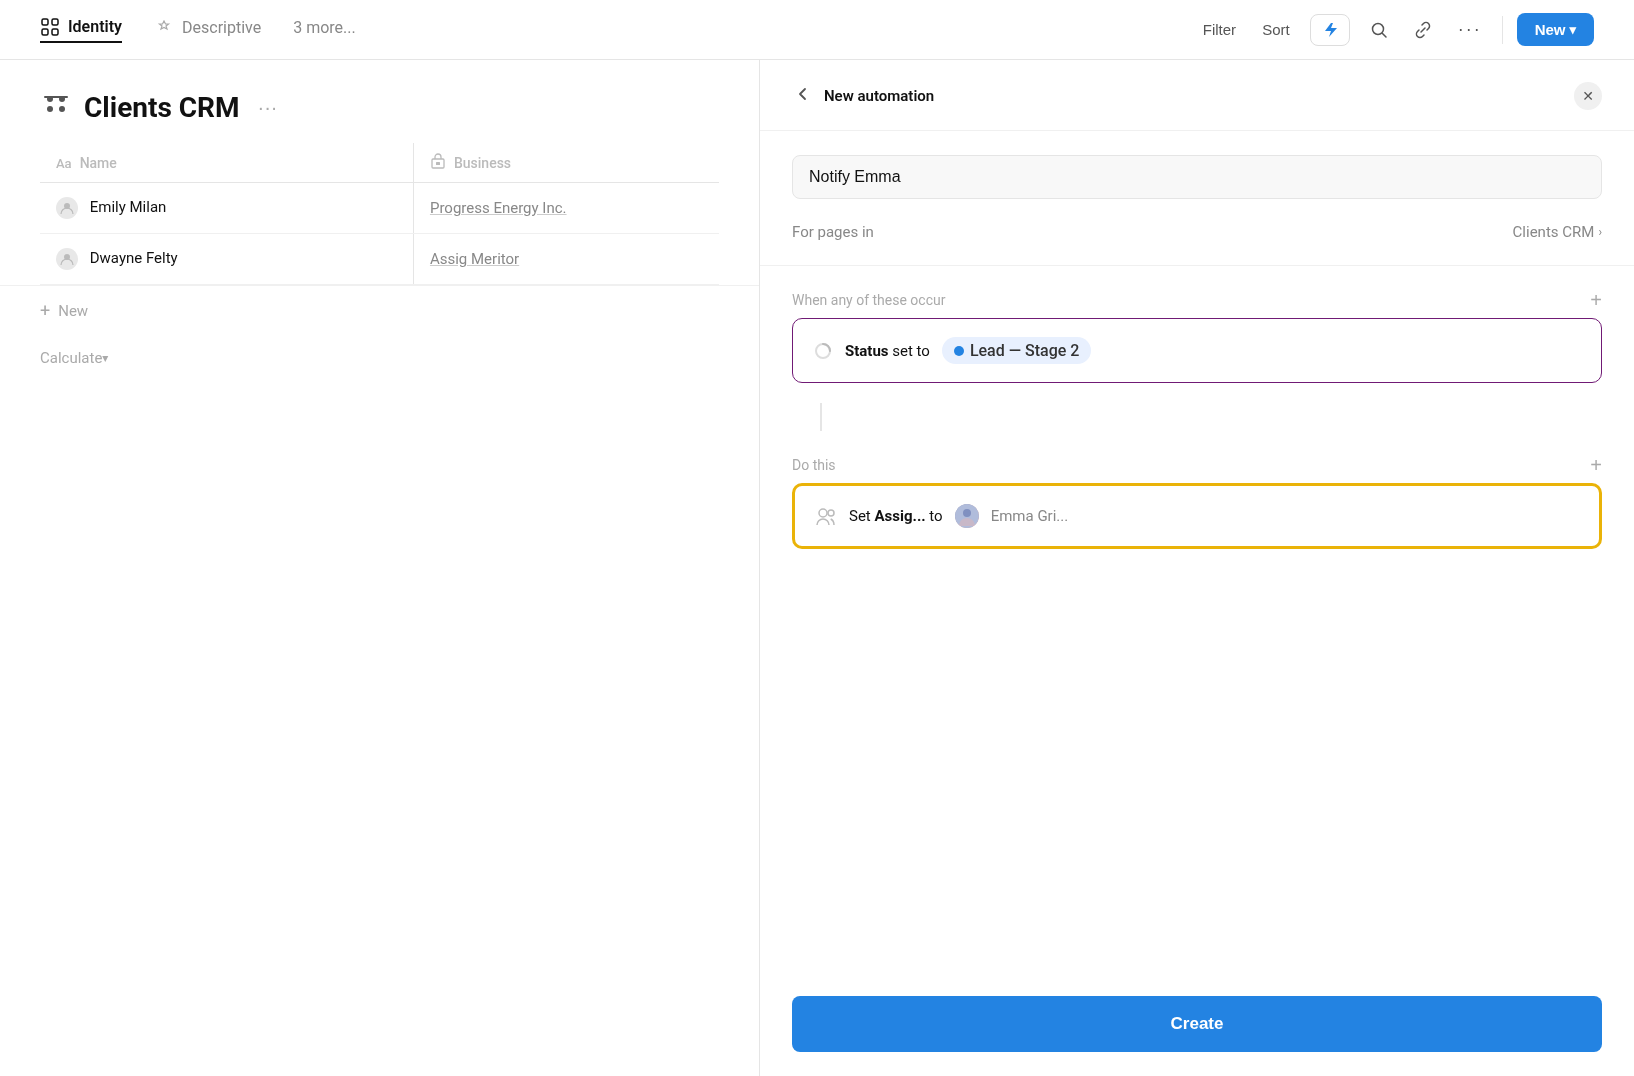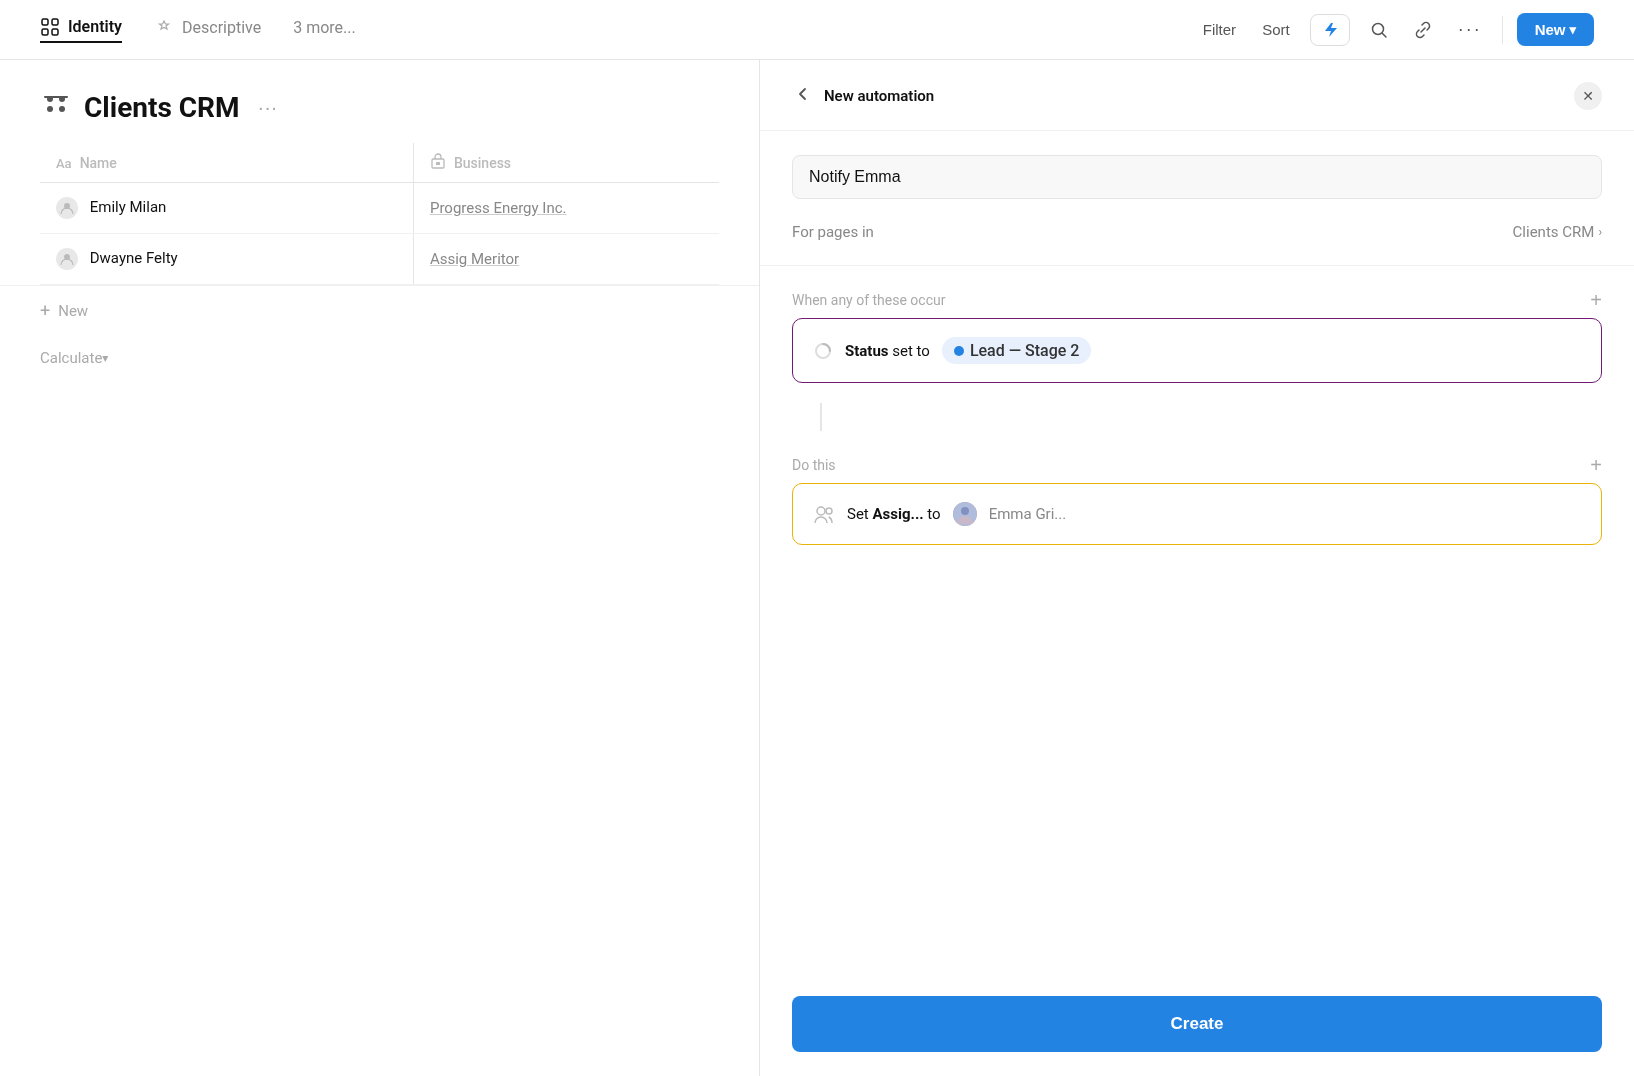--- a/index.html
+++ b/index.html
@@ -334,21 +334,21 @@
     }
 
     .connector-line {
       width: 2px;
       height: 28px;
       background: #e5e5e5;
       margin-left: 28px;
     }
 
     .action-card {
-      border: 1px solid #eab308;
+      border: 3px solid #eab308;
       border-radius: 10px;
       padding: 18px 20px;
       display: flex;
       align-items: center;
       gap: 12px;
       font-size: 15px;
       color: #111;
     }
     .action-icon {
       width: 22px;

